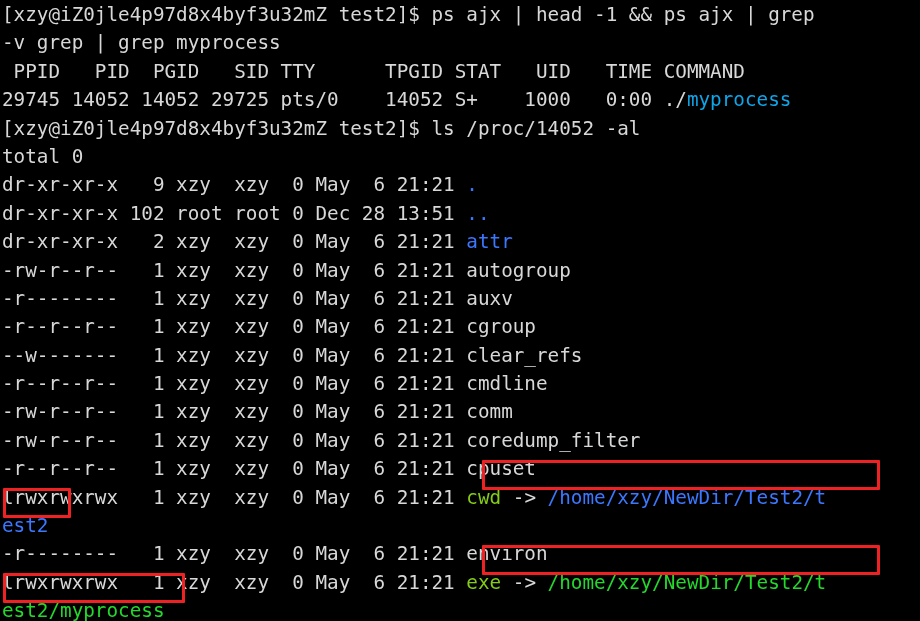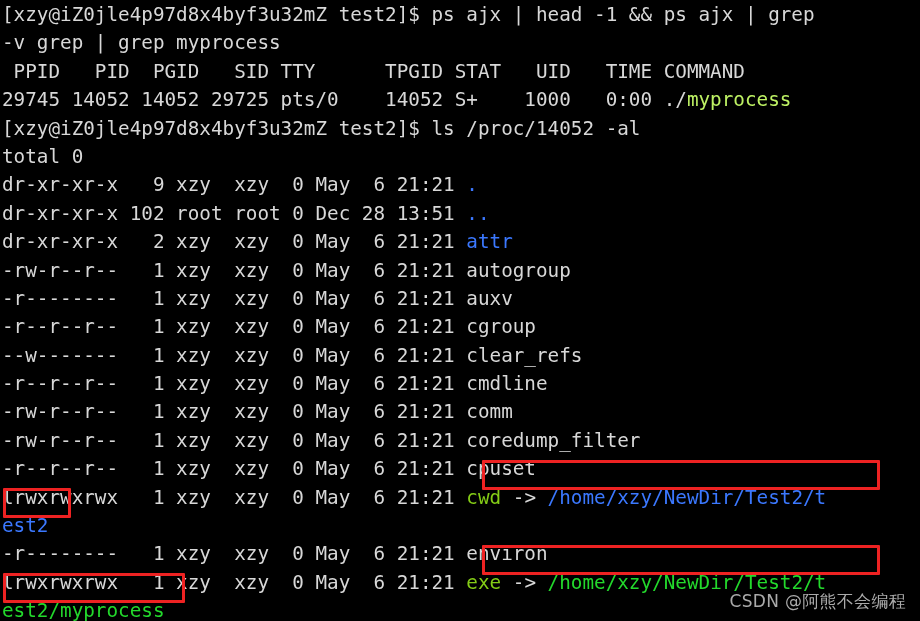--- a/index.html
+++ b/index.html
@@ -12,41 +12,40 @@
     position: relative;
     width: 896px;
     height: 621px;
     background: #000000;
     overflow: hidden;
     font-family: "DejaVu Sans Mono", "Liberation Mono", monospace;
     font-size: 19.3px;
     line-height: 28.4px;
     color: #d8d8d8;
     letter-spacing: 0px;
-    padding-left: 24px;
   }
   .screen {
     position: absolute;
     top: 1px;
     left: 2px;
     right: 0;
     bottom: 0;
     white-space: pre;
   }
   .line {
     height: 28.4px;
     white-space: pre;
     position: relative;
   }
   
   .c-default { color: #d8d8d8; }
   .c-blue    { color: #3b78ff; }
   .c-cyan    { color: #84cc16; }
   .c-green   { color: #23d92c; }
-  .c-red     { color: #bef264; }
+  .c-red     { color: #0ea5e9; }
 
   
   .annot-box {
     position: absolute;
     border: 3px solid #ee2222;
     box-sizing: border-box;
     pointer-events: none;
     border-radius: 1px;
   }
   #box-cwd  { left: 482px; top: 460px; width: 398px; height: 30px; }
@@ -70,14 +69,13 @@
 
 <div id="terminal">
 
   <div class="screen" id="screen"><div class="line"><span class="c-default">[xzy@iZ0jle4p97d8x4byf3u32mZ test2]$ ps ajx | head -1 &amp;&amp; ps ajx | grep</span></div><div class="line"><span class="c-default">-v grep | grep myprocess</span></div><div class="line"><span class="c-default"> PPID   PID  PGID   SID TTY      TPGID STAT   UID   TIME COMMAND</span></div><div class="line"><span class="c-default">29745 14052 14052 29725 pts/0    14052 S+    1000   0:00 ./</span><span class="c-red">myprocess</span></div><div class="line"><span class="c-default">[xzy@iZ0jle4p97d8x4byf3u32mZ test2]$ ls /proc/14052 -al</span></div><div class="line"><span class="c-default">total 0</span></div><div class="line"><span class="c-default">dr-xr-xr-x   9 xzy  xzy  0 May  6 21:21 </span><span class="c-blue">.</span></div><div class="line"><span class="c-default">dr-xr-xr-x 102 root root 0 Dec 28 13:51 </span><span class="c-blue">..</span></div><div class="line"><span class="c-default">dr-xr-xr-x   2 xzy  xzy  0 May  6 21:21 </span><span class="c-blue">attr</span></div><div class="line"><span class="c-default">-rw-r--r--   1 xzy  xzy  0 May  6 21:21 autogroup</span></div><div class="line"><span class="c-default">-r--------   1 xzy  xzy  0 May  6 21:21 auxv</span></div><div class="line"><span class="c-default">-r--r--r--   1 xzy  xzy  0 May  6 21:21 cgroup</span></div><div class="line"><span class="c-default">--w-------   1 xzy  xzy  0 May  6 21:21 clear_refs</span></div><div class="line"><span class="c-default">-r--r--r--   1 xzy  xzy  0 May  6 21:21 cmdline</span></div><div class="line"><span class="c-default">-rw-r--r--   1 xzy  xzy  0 May  6 21:21 comm</span></div><div class="line"><span class="c-default">-rw-r--r--   1 xzy  xzy  0 May  6 21:21 coredump_filter</span></div><div class="line"><span class="c-default">-r--r--r--   1 xzy  xzy  0 May  6 21:21 cpuset</span></div><div class="line"><span class="c-default">lrwxrwxrwx   1 xzy  xzy  0 May  6 21:21 </span><span class="c-cyan">cwd</span><span class="c-default"> -&gt; </span><span class="c-blue">/home/xzy/NewDir/Test2/t</span></div><div class="line"><span class="c-blue">est2</span></div><div class="line"><span class="c-default">-r--------   1 xzy  xzy  0 May  6 21:21 environ</span></div><div class="line"><span class="c-default">lrwxrwxrwx   1 xzy  xzy  0 May  6 21:21 </span><span class="c-cyan">exe</span><span class="c-default"> -&gt; </span><span class="c-green">/home/xzy/NewDir/Test2/t</span></div><div class="line"><span class="c-green">est2/myprocess</span></div></div>
 
   <div class="annot-box" id="box-cwd"></div>
   <div class="annot-box" id="box-est2"></div>
   <div class="annot-box" id="box-exe"></div>
   <div class="annot-box" id="box-est2my"></div>
 
-  <div class="watermark">CSDN @阿熊不会编程</div>
 </div>
 
 </body></html>

